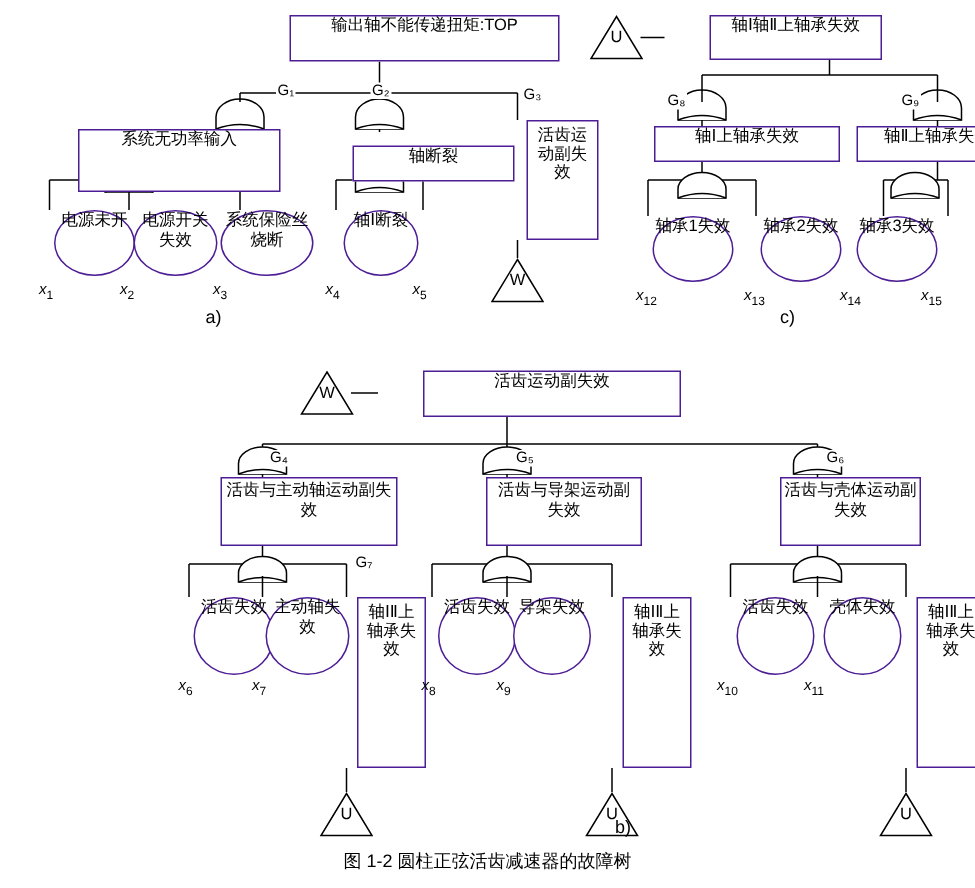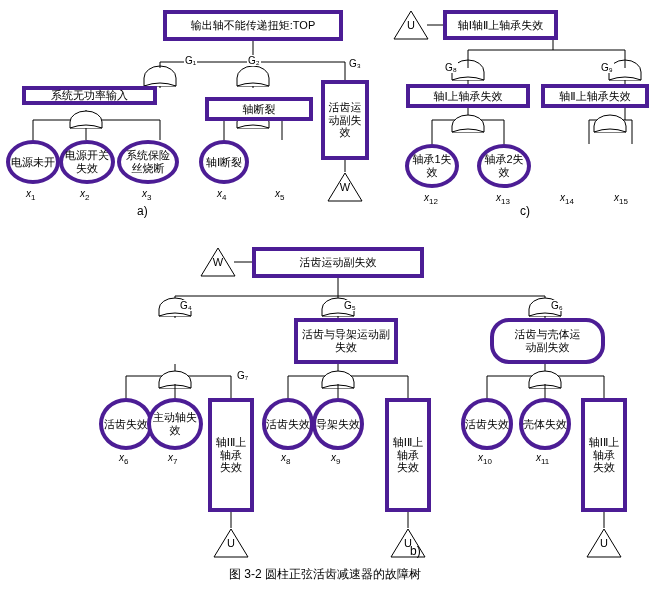--- a/index.html
+++ b/index.html
@@ -1,20 +1,20 @@
 <!DOCTYPE html>
 <html><head>
 <meta charset="utf-8">
 <style>
   html,body{margin:0;padding:0;background:#fff;}
   body{width:650px;height:592px;position:relative;font-family:"Liberation Sans","DejaVu Sans",sans-serif;color:#000;overflow:hidden;}
   #canvas{position:absolute;left:0;top:0;width:650px;height:592px;}
-  .node{position:absolute;box-sizing:border-box;border:4px solid #4c1d95;background:#fff;
-        display:flex;align-items:center;justify-content:center;text-align:center;
-        font-size:11px;line-height:1.15;z-index:3;}
+  .node{position:absolute;box-sizing:border-box;border:1px solid #4c1d95;background:#fff;
+        display:flex;align-items:flex-start;justify-content:center;text-align:center;
+        font-size:11px;line-height:1.15;z-index:3;margin-left:30px;}
   .node.ellipse{border-radius:50%;}
   .lbl{position:absolute;font-size:10px;z-index:4;background:#fff;padding:0 1px;}
   .gate-lbl{font-size:10px;}
   .sub{position:absolute;font-size:10px;font-style:italic;z-index:4;}
   .sub sub{font-size:8px;font-style:normal;}
   .caption{position:absolute;width:100%;text-align:center;font-size:12px;}
   .panel-lbl{position:absolute;font-size:12px;z-index:4;}
   svg{position:absolute;left:0;top:0;width:650px;height:592px;z-index:1;}
   .tri{position:absolute;z-index:3;}
 </style>
@@ -155,21 +155,21 @@
   </svg>
 
   <div class="node" style="left:163px;top:10px;width:180px;height:31px;">
     <span>输出轴不能传递扭矩:TOP</span>
   </div>
 
   <span class="lbl gate-lbl" style="left:148px;top:55px;margin-left:36px;">G₁</span>
   <span class="lbl gate-lbl" style="left:247px;top:55px;">G₂</span>
   <span class="lbl gate-lbl" style="left:348px;top:58px;">G₃</span>
 
-  <div class="node" style="left:22px;top:86px;width:135px;height:19px;">
+  <div class="node" style="left:22px;top:86px;width:135px;height:42px;">
     <span>系统无功率输入</span>
   </div>
   <div class="node" style="left:205px;top:97px;width:108px;height:24px;">
     <span>轴断裂</span>
   </div>
   <div class="node" style="left:321px;top:80px;width:48px;height:80px;padding:3px;">
     <span>活齿运动副失效</span>
   </div>
 
   <div class="node ellipse" style="left:6px;top:140px;width:54px;height:44px;">
@@ -220,20 +220,23 @@
   <div class="node" style="left:541px;top:84px;width:108px;height:24px;">
     <span>轴Ⅱ上轴承失效</span>
   </div>
 
   <div class="node ellipse" style="left:405px;top:144px;width:54px;height:44px;">
     <span>轴承1失效</span>
   </div>
   <div class="node ellipse" style="left:477px;top:144px;width:54px;height:44px;">
     <span>轴承2失效</span>
   </div>
+  <div class="node ellipse" style="left:541px;top:144px;width:54px;height:44px;">
+    <span>轴承3失效</span>
+  </div>
 
   <span class="sub" style="left:424px;top:192px;">x<sub>12</sub></span>
   <span class="sub" style="left:496px;top:192px;">x<sub>13</sub></span>
   <span class="sub" style="left:560px;top:192px;">x<sub>14</sub></span>
   <span class="sub" style="left:614px;top:192px;">x<sub>15</sub></span>
 
   <div class="panel-lbl" style="left:520px;top:204px;">c)</div>
 
   <div class="tri" style="left:200px;top:247px;width:36px;height:30px;">
     <svg viewBox="0 0 36 30" style="width:36px;height:30px;position:static;">
@@ -244,24 +247,27 @@
 
   <div class="node" style="left:252px;top:247px;width:172px;height:31px;">
     <span>活齿运动副失效</span>
   </div>
 
   <span class="lbl gate-lbl" style="left:179px;top:300px;">G₄</span>
   <span class="lbl gate-lbl" style="left:343px;top:300px;">G₅</span>
   <span class="lbl gate-lbl" style="left:550px;top:300px;">G₆</span>
   <span class="lbl gate-lbl" style="left:236px;top:370px;">G₇</span>
 
+  <div class="node" style="left:117px;top:318px;width:118px;height:46px;padding:2px;">
+    <span>活齿与主动轴运动副失效</span>
+  </div>
   <div class="node" style="left:294px;top:318px;width:104px;height:46px;padding:2px;">
     <span>活齿与导架运动副失效</span>
   </div>
-  <div class="node" style="left:490px;top:318px;width:115px;height:46px;padding:18px;border-radius:19px;">
+  <div class="node" style="left:490px;top:318px;width:94px;height:46px;padding:2px;">
     <span>活齿与壳体运动副失效</span>
   </div>
 
   <div class="node ellipse" style="left:99px;top:398px;width:54px;height:52px;">
     <span>活齿失效</span>
   </div>
   <div class="node ellipse" style="left:147px;top:398px;width:56px;height:52px;">
     <span>主动轴失效</span>
   </div>
   <div class="node" style="left:208px;top:398px;width:46px;height:114px;padding:3px;">
@@ -307,14 +313,14 @@
   <span class="sub" style="left:536px;top:452px;">x<sub>11</sub></span>
   <div class="tri" style="left:586px;top:528px;width:36px;height:30px;">
     <svg viewBox="0 0 36 30" style="width:36px;height:30px;position:static;">
       <polygon points="18,1 35,29 1,29" fill="#fff" stroke="#000" stroke-width="1"></polygon>
     </svg>
     <span style="position:absolute;left:0;top:9px;width:36px;text-align:center;font-size:11px;">U</span>
   </div>
 
   <div class="panel-lbl" style="left:410px;top:544px;">b)</div>
 
-  <div class="caption" style="left:0;top:566px;">图 3-2  圆柱正弦活齿减速器的故障树</div>
+  <div class="caption" style="left:0;top:566px;">图 1-2  圆柱正弦活齿减速器的故障树</div>
 </div>
 
 </body></html>

